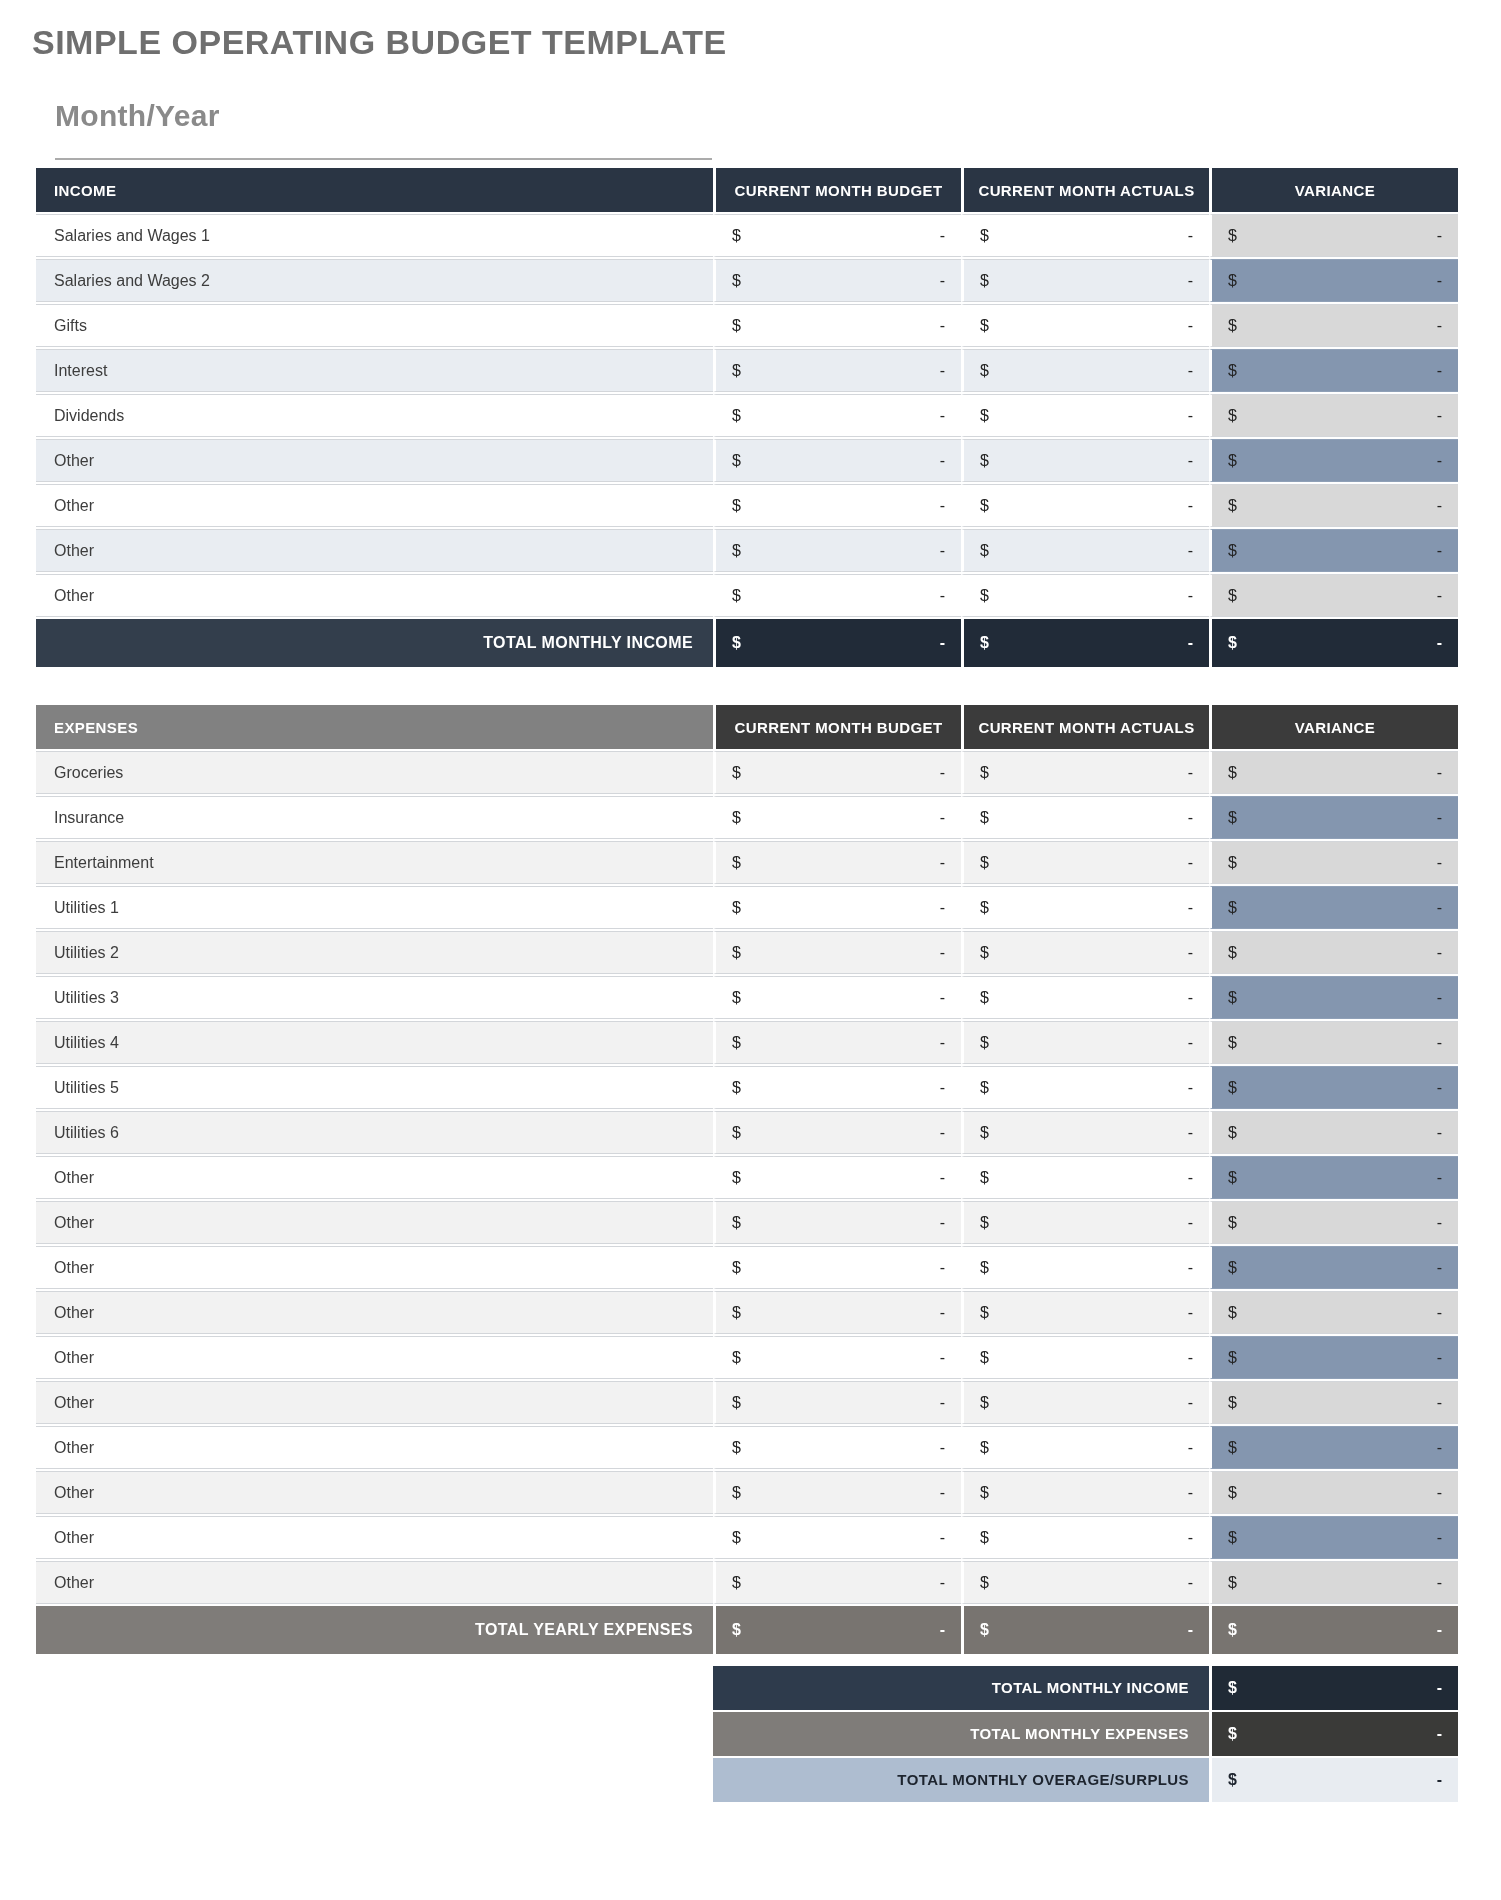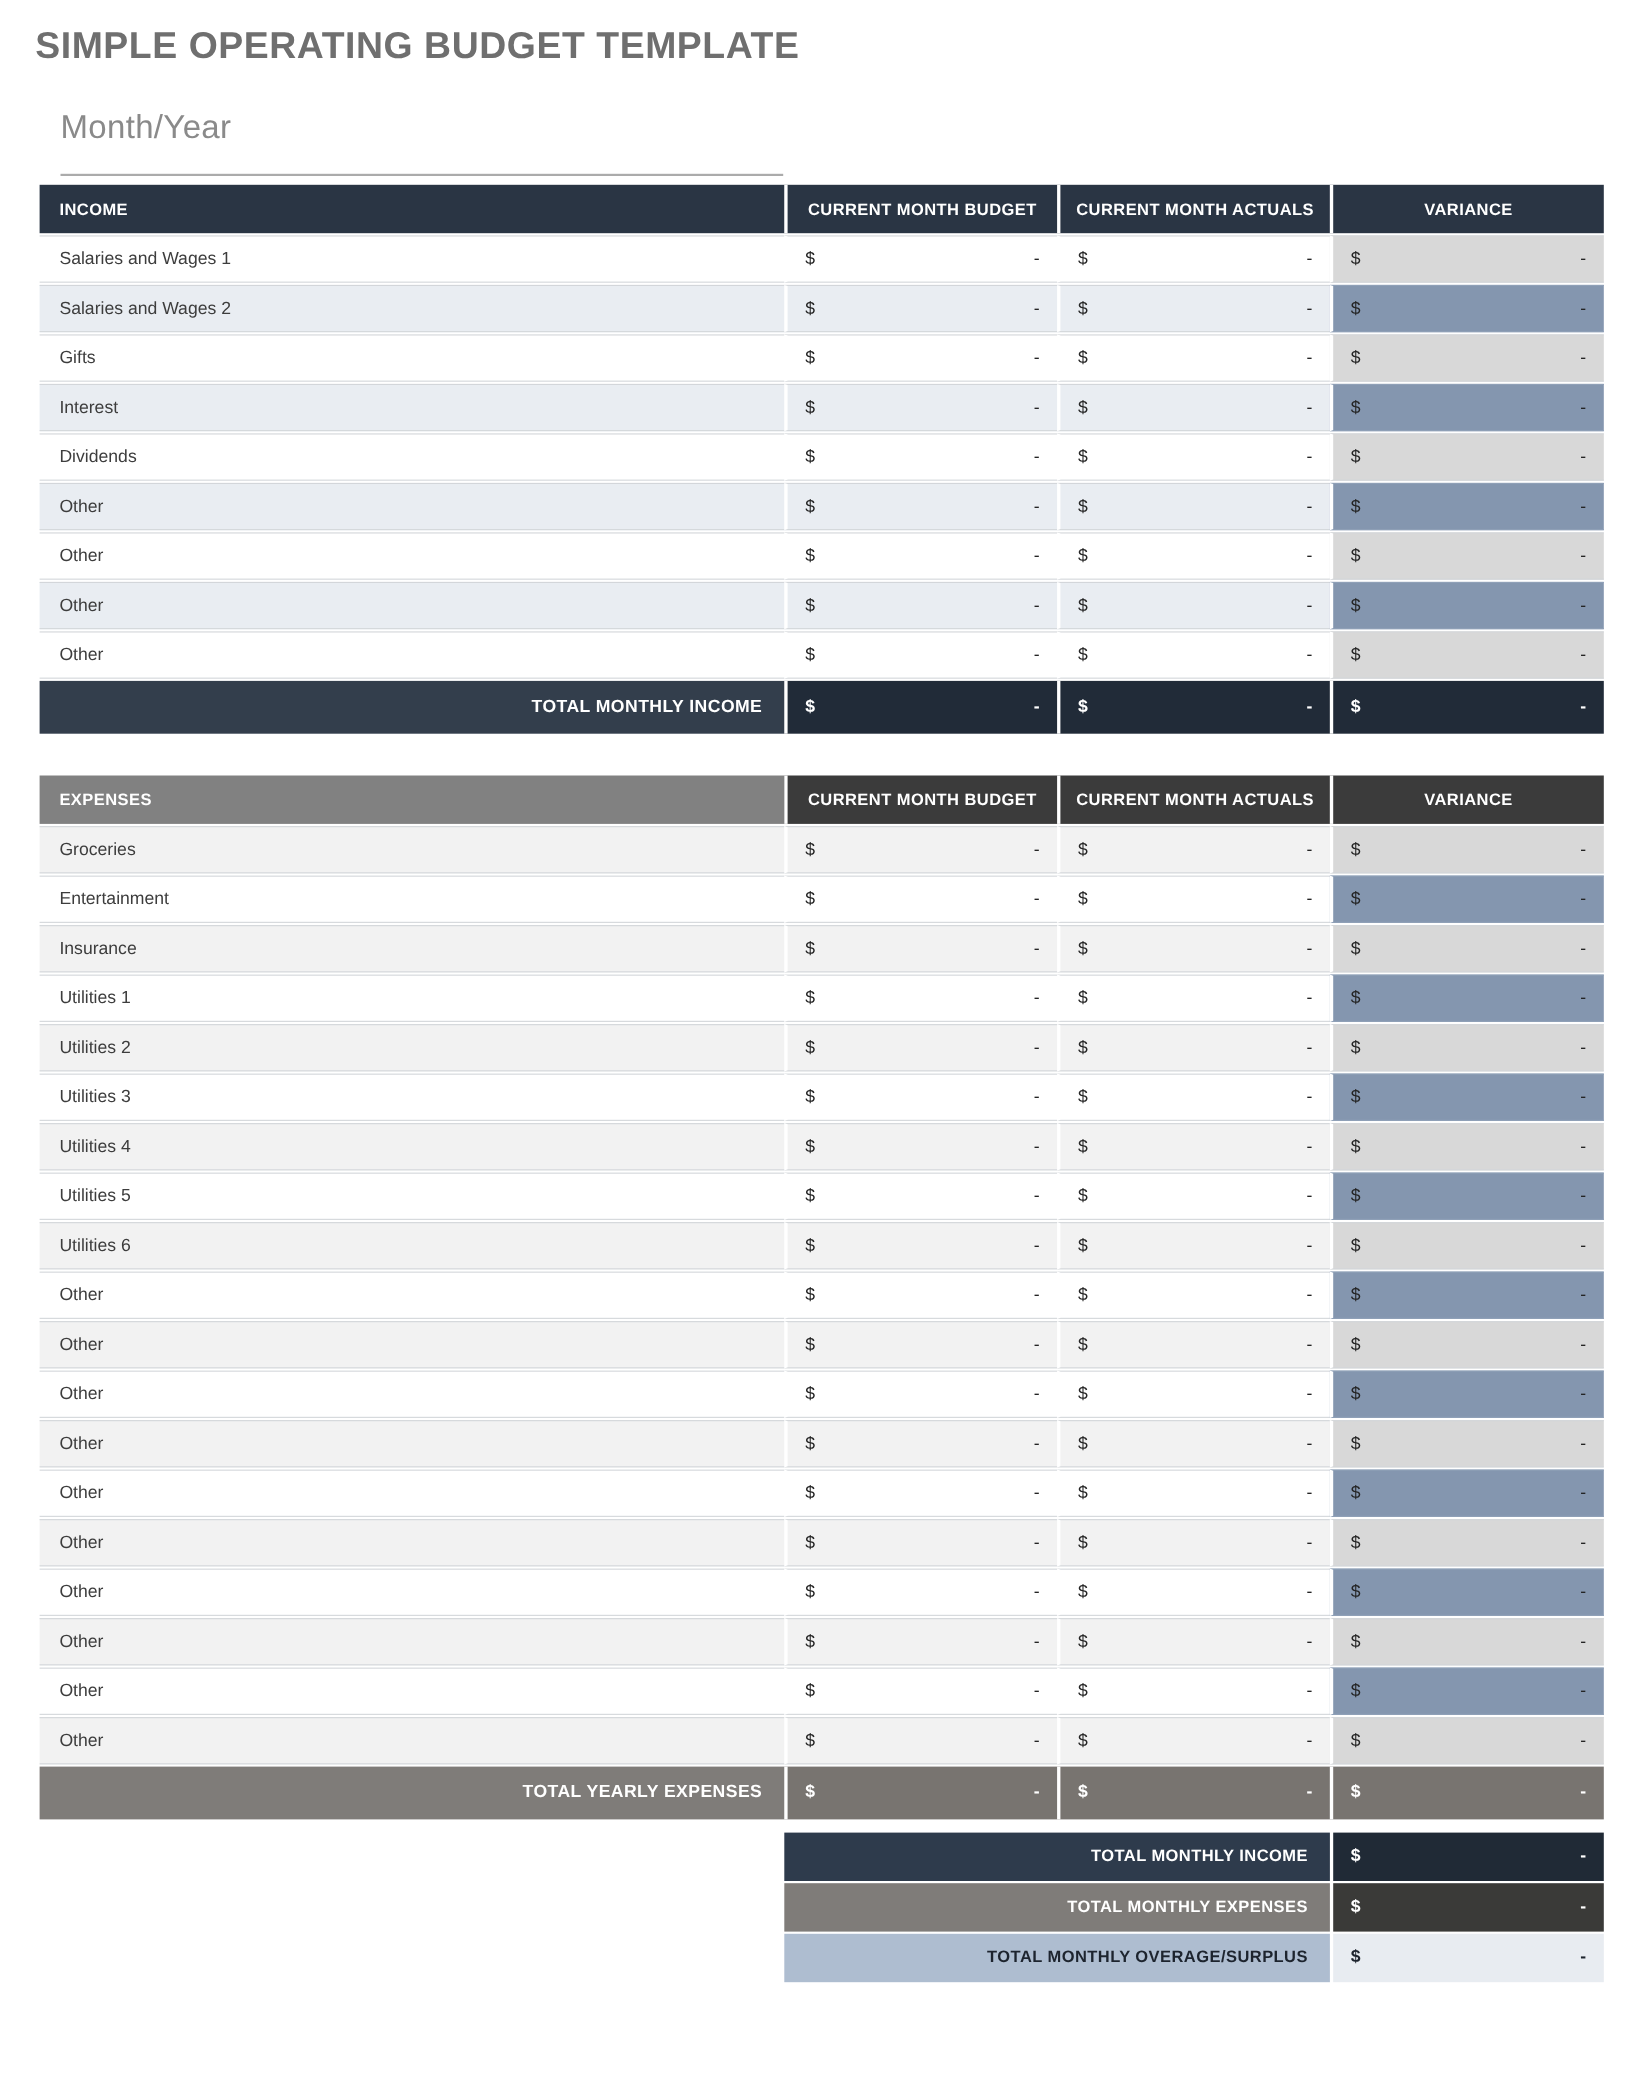--- a/index.html
+++ b/index.html
@@ -10,21 +10,21 @@
   }
   .page{position:relative;width:1501px;height:1900px;background:#fff;}
 
   .doc-title{
     margin:22px 0 0 32px;
     font-size:34px;font-weight:700;letter-spacing:.5px;
     color:#6f6f6f;line-height:40px;
   }
   .month-year{
     margin:36px 0 0 55px;
-    font-size:30px;font-weight:400;letter-spacing:.3px;
+    font-size:30px;font-weight:700;letter-spacing:.3px;
     color:#8a8a8a;line-height:36px;
   }
   .rule{
     margin:24px 0 0 55px;width:657px;height:2px;background:#ababab;
   }
 
   table.budget{
     margin-left:36px;border-collapse:separate;border-spacing:0 2px;
     table-layout:fixed;width:1422px;
   }
@@ -304,36 +304,36 @@
           <td class="val money">
             <span class="cur">$</span>
             <span class="dash">-</span>
           </td>
           <td class="val variance">
             <span class="cur">$</span>
             <span class="dash">-</span>
           </td>
         </tr>
         <tr>
+          <td class="lbl">Insurance</td>
+          <td class="val money">
+            <span class="cur">$</span>
+            <span class="dash">-</span>
+          </td>
+          <td class="val money">
+            <span class="cur">$</span>
+            <span class="dash">-</span>
+          </td>
+          <td class="val variance">
+            <span class="cur">$</span>
+            <span class="dash">-</span>
+          </td>
+        </tr>
+        <tr>
           <td class="lbl">Entertainment</td>
-          <td class="val money">
-            <span class="cur">$</span>
-            <span class="dash">-</span>
-          </td>
-          <td class="val money">
-            <span class="cur">$</span>
-            <span class="dash">-</span>
-          </td>
-          <td class="val variance">
-            <span class="cur">$</span>
-            <span class="dash">-</span>
-          </td>
-        </tr>
-        <tr>
-          <td class="lbl">Insurance</td>
           <td class="val money">
             <span class="cur">$</span>
             <span class="dash">-</span>
           </td>
           <td class="val money">
             <span class="cur">$</span>
             <span class="dash">-</span>
           </td>
           <td class="val variance">
             <span class="cur">$</span>

